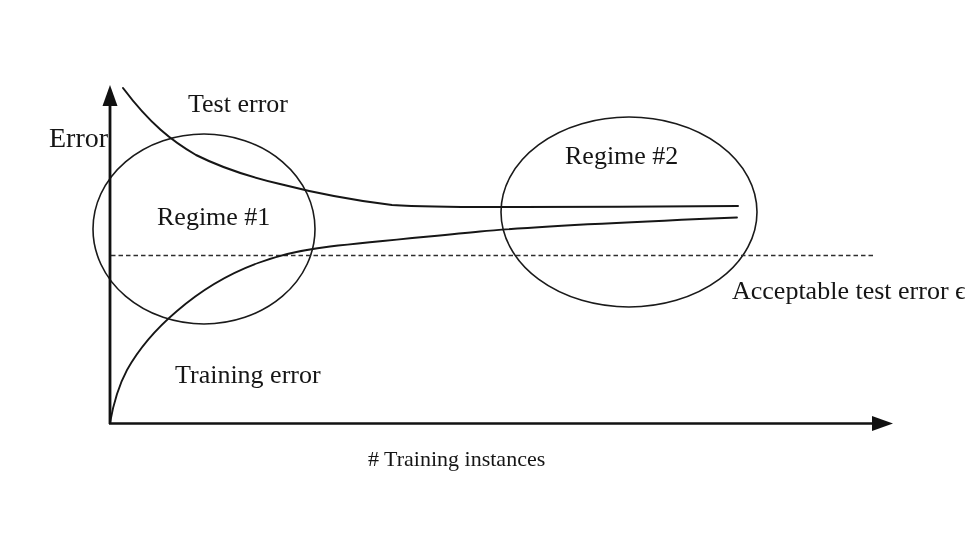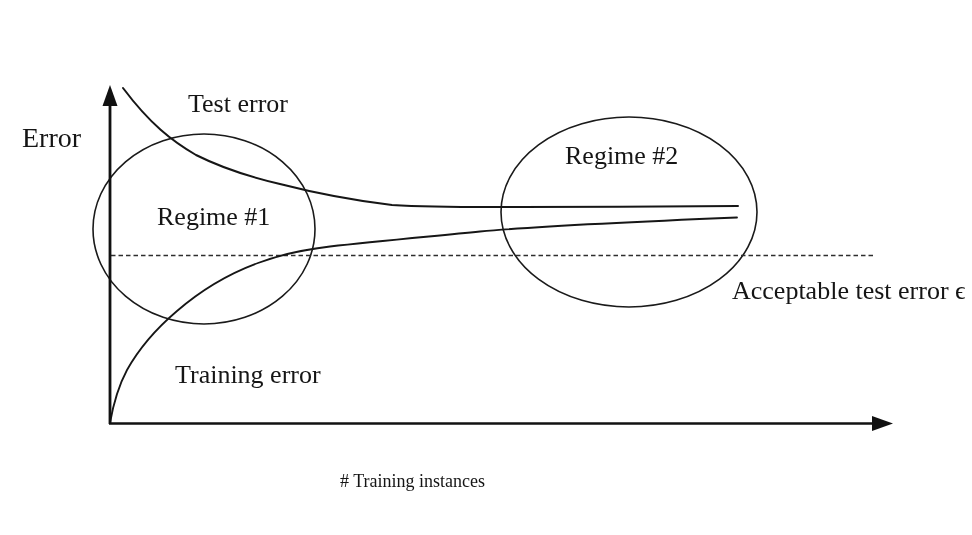--- a/index.html
+++ b/index.html
@@ -21,27 +21,27 @@
     left: 0;
     top: 0;
   }
   .fig-label {
     position: absolute;
     line-height: 1;
     white-space: nowrap;
     color: #151515;
     font-size: 26px;
   }
-  .label-error           { left: 22px;  top: 124px; font-size: 28px; text-align: center; }
+  .label-error           { left: 49px;  top: 124px; font-size: 28px; text-align: center; }
   .label-test-error      { left: 188px; top: 91px;  }
   .label-regime1         { left: 157px; top: 204px; }
   .label-regime2         { left: 565px; top: 143px; }
   .label-threshold       { left: 732px; top: 278px; }
   .label-training-error  { left: 175px; top: 362px; }
-  .label-x-axis          { left: 340px; top: 448px; font-size: 18px; margin-top: 24px; }
+  .label-x-axis          { left: 368px; top: 448px; font-size: 22px; }
 </style>
 </head>
 <body>
 
 <div id="figure">
 
   <svg id="plot-canvas" width="972" height="535" viewBox="0 0 972 535" fill="none" xmlns="http://www.w3.org/2000/svg">
 
     <ellipse cx="204" cy="229" rx="111" ry="95" stroke="#1a1a1a" stroke-width="1.6"></ellipse>
     <ellipse cx="629" cy="212" rx="128" ry="95" stroke="#1a1a1a" stroke-width="1.6"></ellipse>

